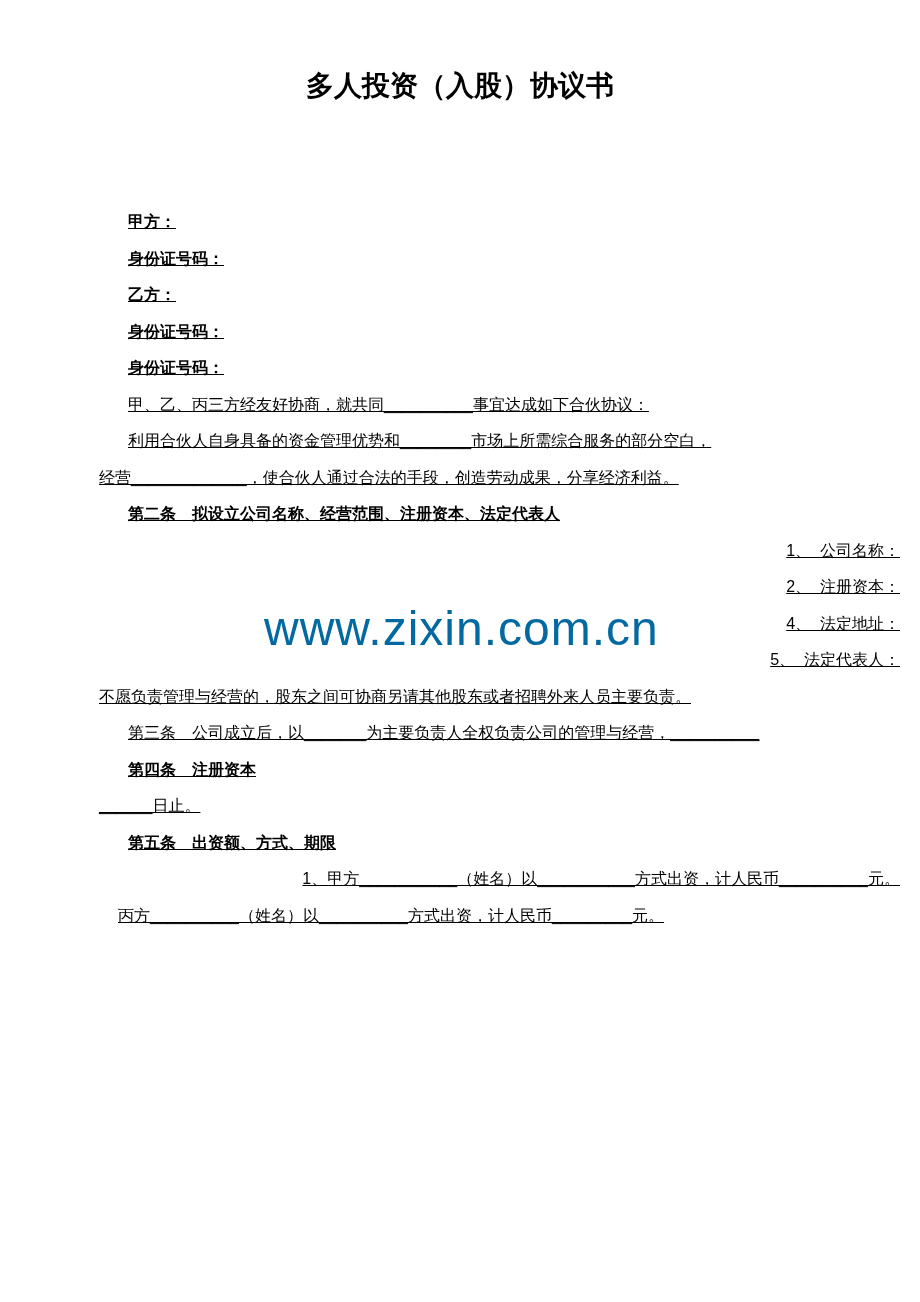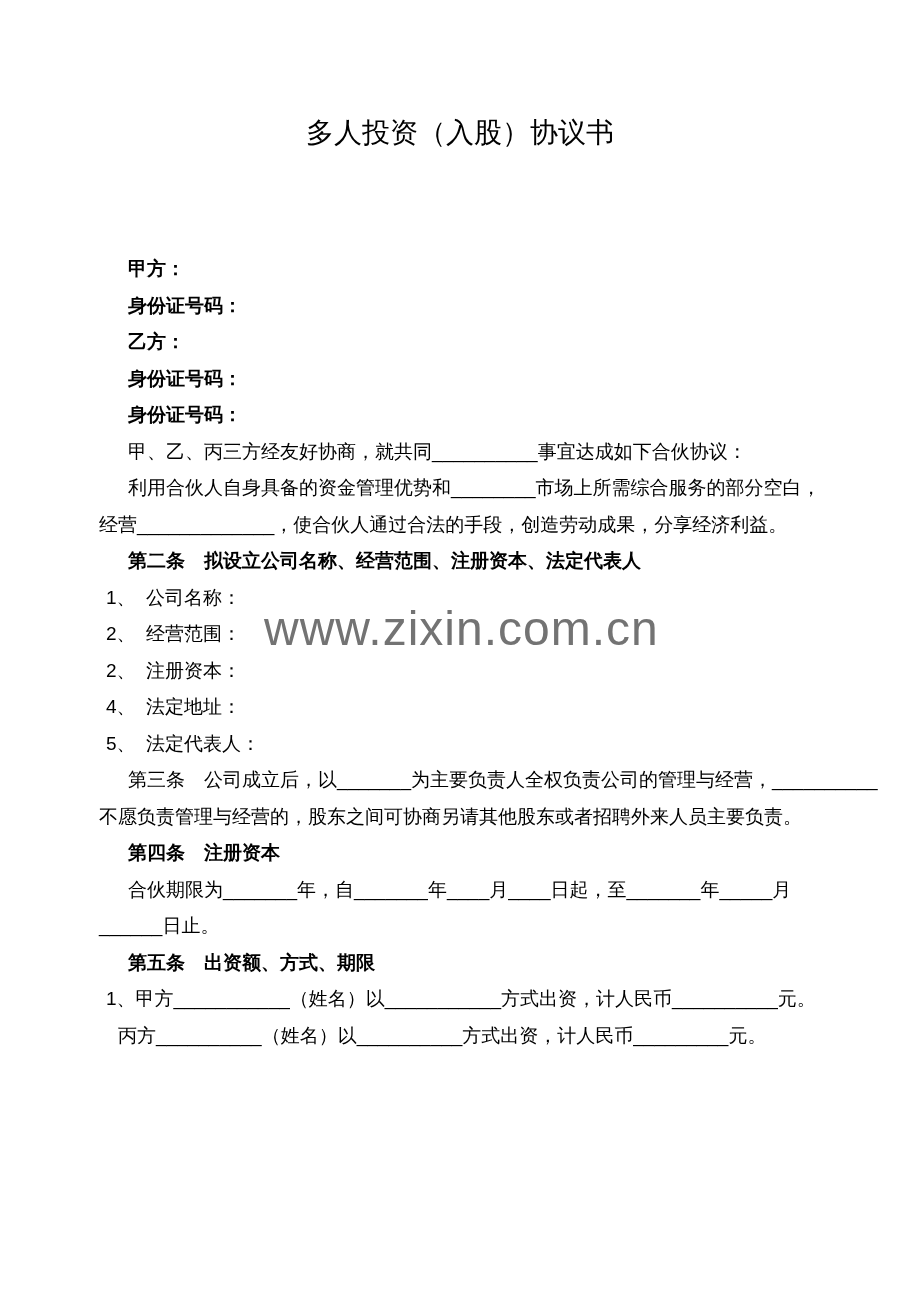--- a/index.html
+++ b/index.html
@@ -24,70 +24,69 @@
     letter-spacing: 1px;
     color: #d9d9d9;
     z-index: 0;
     user-select: none;
     white-space: nowrap;
   }
   .doc-title {
     position: relative;
     z-index: 1;
     margin: 0;
-    padding-top: 113px;
+    padding-top: 66px;
     text-align: center;
     font-size: 28px;
     line-height: 40px;
-    font-weight: normal;
+    font-weight: bold;
   }
   .doc-lines {
     position: relative;
     z-index: 1;
     margin-top: 98px;
     padding-left: 99px;
     padding-right: 20px;
-    font-size: 19px;
+    font-size: 16px;
+    text-decoration: underline;
   }
   .doc-line {
     line-height: 36.5px;
     min-height: 36.5px;
     white-space: pre-wrap;
   }
   .doc-line.bold { font-weight: bold; }
   .indent-first { padding-left: 29px; }
   .indent-none  { padding-left: 0; }
-  .indent-xs    { padding-left: 7px; }
+  .indent-xs    { padding-left: 7px; text-align: right; }
   .indent-sm    { padding-left: 19px; }
 </style>
 </head>
 <body>
 
 <div class="page">
-  <div class="watermark" style="color: #737373;">www.zixin.com.cn</div>
+  <div class="watermark" style="color: #0369a1;">www.zixin.com.cn</div>
 
   <h1 class="doc-title">多人投资（入股）协议书</h1>
 
   <div class="doc-lines">
       <div class="doc-line indent-first bold">甲方：</div>
       <div class="doc-line indent-first bold">身份证号码：</div>
       <div class="doc-line indent-first bold">乙方：</div>
       <div class="doc-line indent-first bold">身份证号码：</div>
       <div class="doc-line indent-first bold">身份证号码：</div>
       <div class="doc-line indent-first">甲、乙、丙三方经友好协商，就共同__________事宜达成如下合伙协议：</div>
       <div class="doc-line indent-first">利用合伙人自身具备的资金管理优势和________市场上所需综合服务的部分空白，</div>
       <div class="doc-line indent-none">经营_____________，使合伙人通过合法的手段，创造劳动成果，分享经济利益。</div>
       <div class="doc-line indent-first bold">第二条　拟设立公司名称、经营范围、注册资本、法定代表人</div>
       <div class="doc-line indent-xs">1、  公司名称：</div>
-      <div class="doc-line indent-xs">2、  经营范围：</div>
       <div class="doc-line indent-xs">2、  注册资本：</div>
       <div class="doc-line indent-xs">4、  法定地址：</div>
       <div class="doc-line indent-xs">5、  法定代表人：</div>
+      <div class="doc-line indent-none">不愿负责管理与经营的，股东之间可协商另请其他股东或者招聘外来人员主要负责。</div>
       <div class="doc-line indent-first">第三条　公司成立后，以_______为主要负责人全权负责公司的管理与经营，__________</div>
-      <div class="doc-line indent-none">不愿负责管理与经营的，股东之间可协商另请其他股东或者招聘外来人员主要负责。</div>
       <div class="doc-line indent-first bold">第四条　注册资本</div>
-      <div class="doc-line indent-first">合伙期限为_______年，自_______年____月____日起，至_______年_____月</div>
       <div class="doc-line indent-none">______日止。</div>
       <div class="doc-line indent-first bold">第五条　出资额、方式、期限</div>
       <div class="doc-line indent-xs">1、甲方___________（姓名）以___________方式出资，计人民币__________元。</div>
       <div class="doc-line indent-sm">丙方__________（姓名）以__________方式出资，计人民币_________元。</div>
     </div>
 </div>
 
 </body></html>

